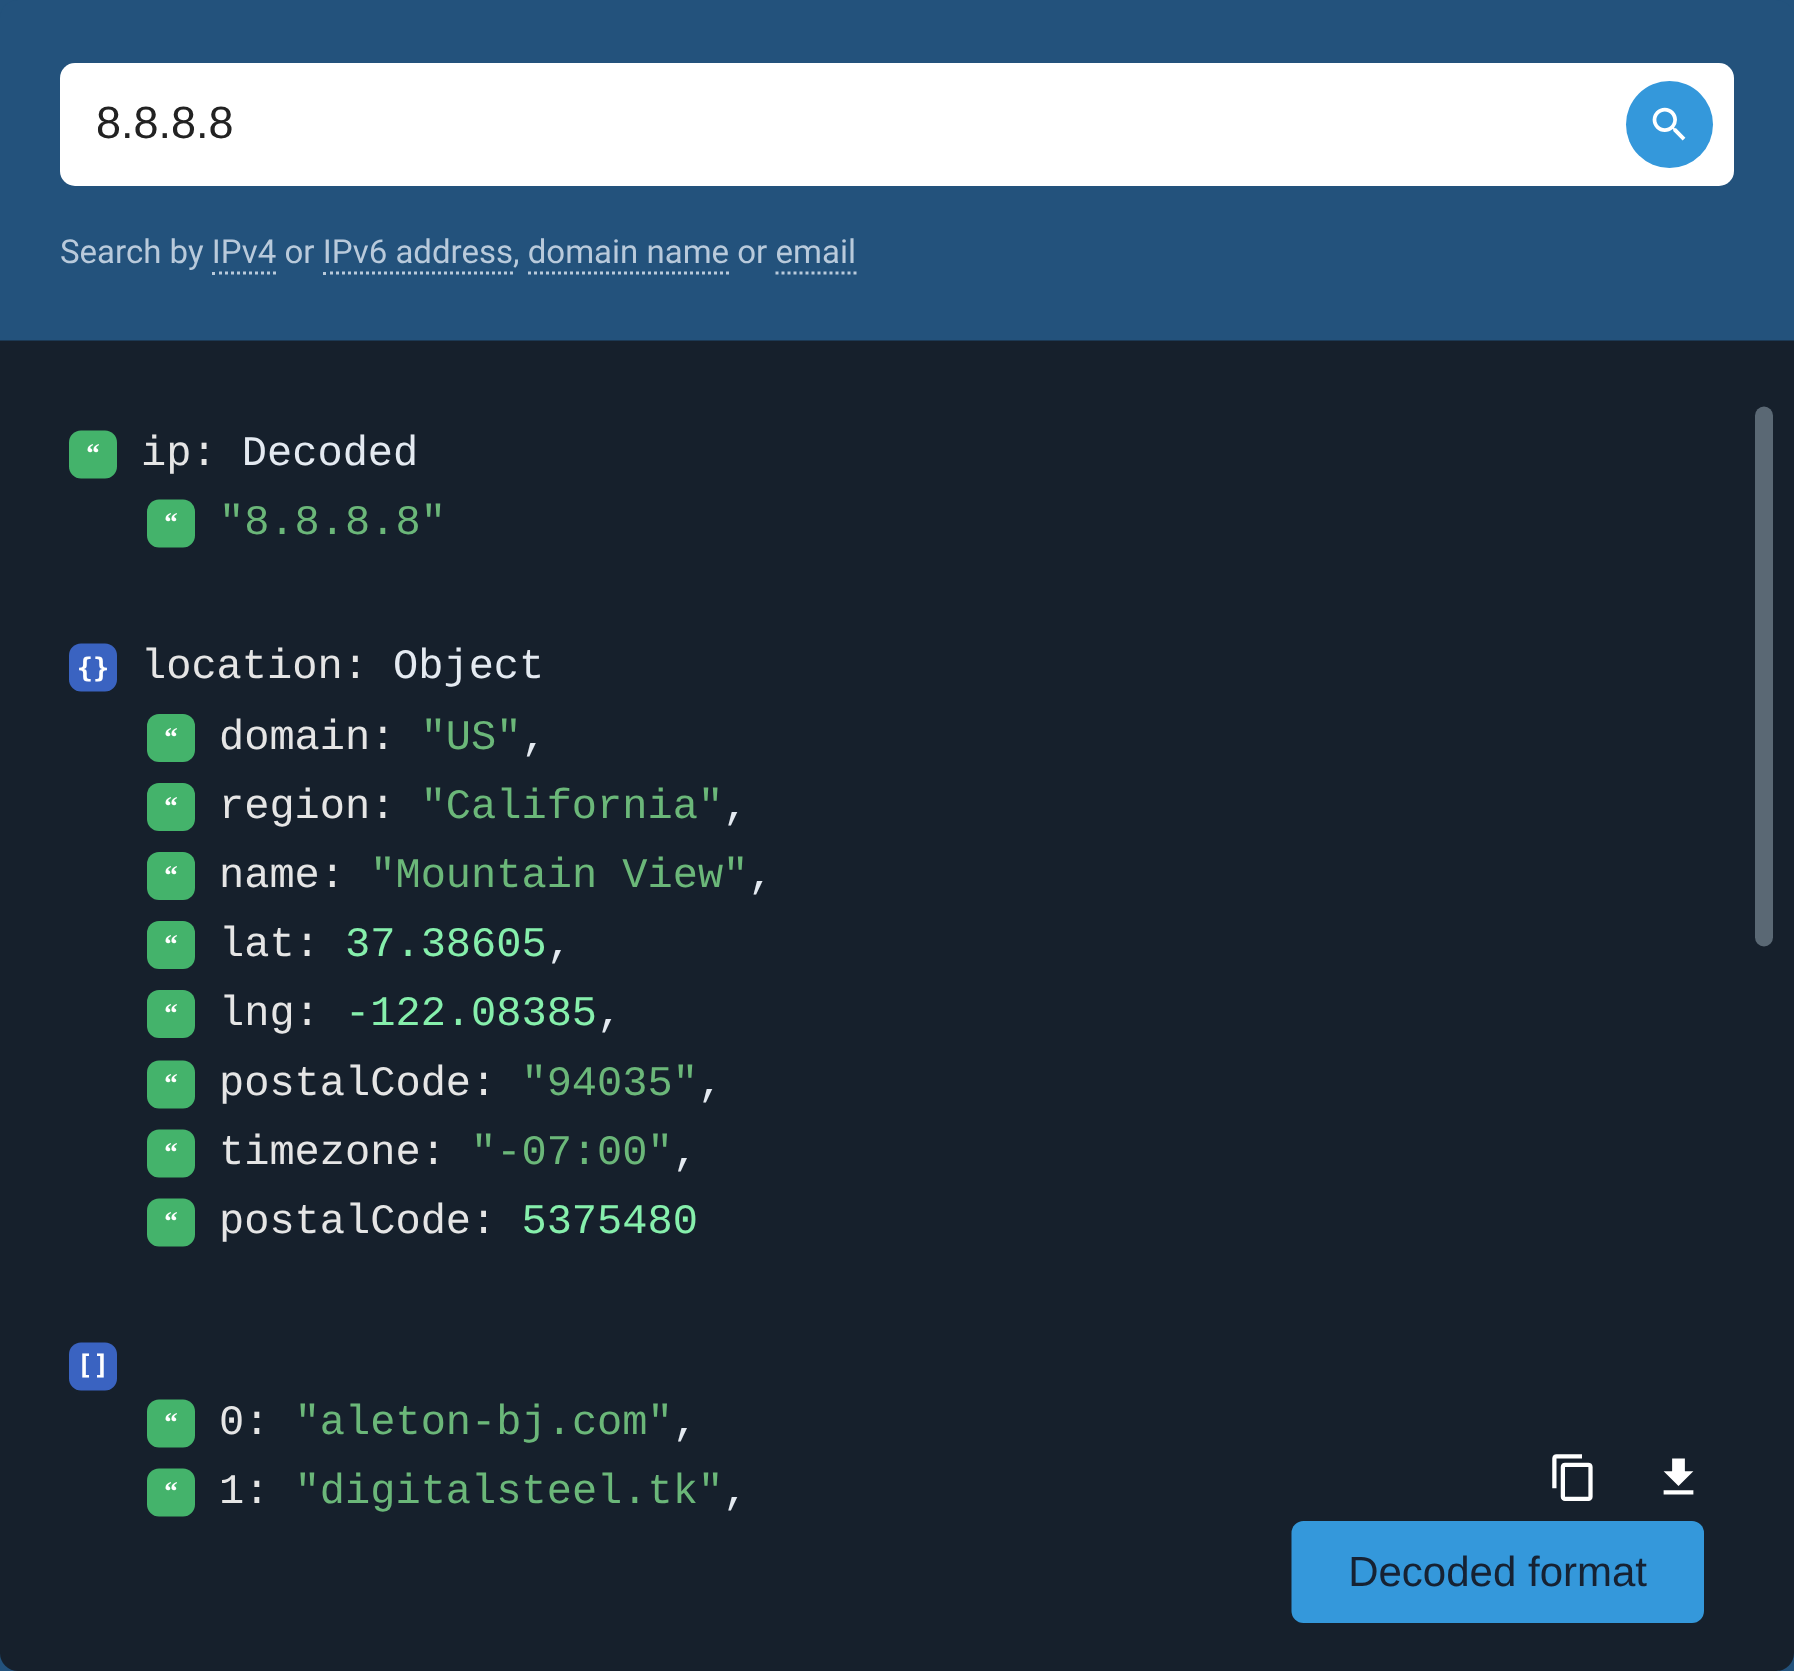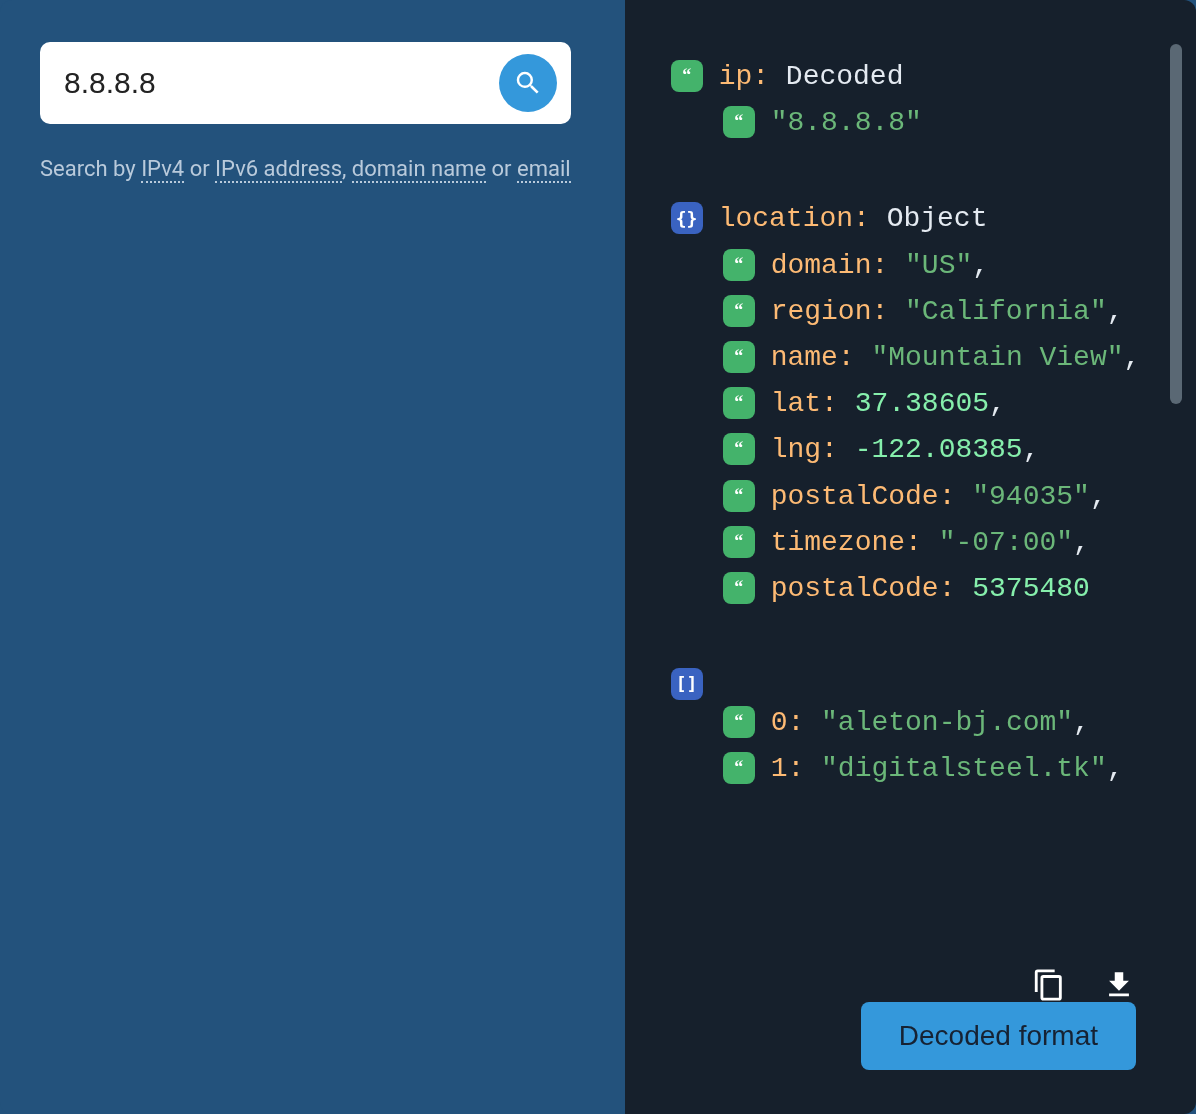--- a/index.html
+++ b/index.html
@@ -5,25 +5,24 @@
   * { box-sizing: border-box; margin: 0; padding: 0; }
   body {
     font-family: -apple-system, BlinkMacSystemFont, "Segoe UI", Roboto, Helvetica, Arial, sans-serif;
     background: #23527c;
     width: 1196px;
     height: 1114px;
     overflow: hidden;
   }
   .container {
     display: flex;
-    flex-direction: row;
+    flex-direction: column;
     height: 100%;
     border-radius: 12px;
     overflow: hidden;
-    gap: 14px;
   }
   .search-section {
     background: #23527c;
     padding: 42px 40px 46px 40px;
   }
   .search-bar {
     display: flex;
     align-items: center;
     background: #ffffff;
     border-radius: 10px;
@@ -94,21 +93,21 @@
     border-radius: 8px;
     font-size: 18px;
     font-weight: 700;
     color: #fff;
     flex-shrink: 0;
     margin-top: 6px;
   }
   .badge-string { background: #44b36b; font-family: Georgia, serif; }
   .badge-object { background: #3a63c1; font-family: monospace; font-weight: 800; }
   .badge-array  { background: #3a63c1; font-family: monospace; font-weight: 800; }
-  .node .key { color: #fdba74; }
+  .node .key { color: #e5e5e5; }
   .node .type { color: #e4eaf1; }
   .string-val { color: #6bb779; }
   .number-val { color: #86efac; }
   .comma { color: #e4eaf1; }
   .child-indent {
     padding-left: 52px;
     display: flex;
     flex-direction: column;
     gap: 0;
   }
@@ -124,21 +123,21 @@
   .action-icon {
     width: 34px;
     height: 34px;
     cursor: pointer;
     color: #fff;
   }
   .action-icon svg { width: 100%; height: 100%; fill: #fff; }
   .decoded-btn {
     position: absolute;
     right: 60px;
-    bottom: 44px;
+    bottom: 32px;
     background: #3498db;
     color: #162233;
     border: none;
     border-radius: 8px;
     padding: 18px 38px;
     font-size: 28px;
     cursor: pointer;
   }
 </style>
 </head>

